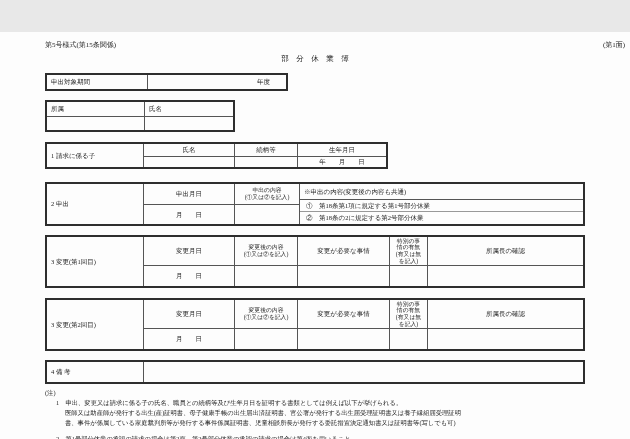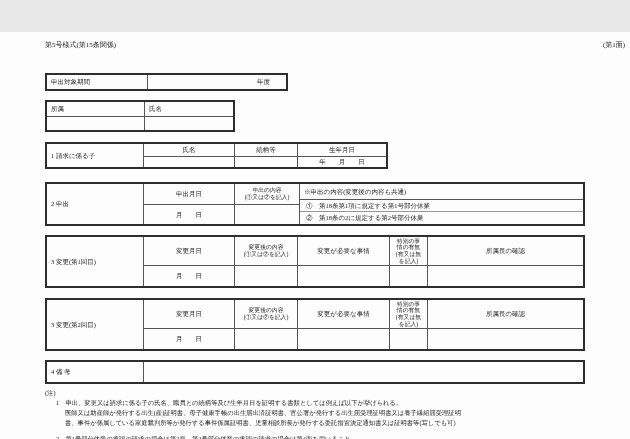--- a/index.html
+++ b/index.html
@@ -24,20 +24,21 @@
   .note-line{position:absolute; font-size:6.3px; white-space:nowrap; color:#222;}
   .wrap{white-space:normal; word-break:break-all;}
 </style>
 </head>
 <body>
 
 <div class="page">
 
   <div class="txt" style="left:45px; top:8px;">第5号様式(第15条関係)</div>
   <div class="txt" style="left:603px; top:8px;">(第1面)</div>
+  <div class="txt" style="left:0; top:22px; width:630px; text-align:center; font-size:7.5px;">部　分　休　業　簿</div>
 
   <div class="tbl" style="left:45px; top:41px; width:243px; height:18px;">
     <div class="c br pl" style="left:0; top:0; width:101px; height:14px;">申出対象期間</div>
     <div class="c" style="left:101px; top:0; width:138px; height:14px; justify-content:flex-end; padding-right:16px;">年度</div>
   </div>
 
   <div class="tbl" style="left:45px; top:68px; width:190px; height:32px;">
     <div class="c br pl" style="left:0; top:0; width:98px; height:14px;">所属</div>
     <div class="c pl" style="left:98px; top:0; width:88px; height:14px;">氏名</div>
     <div class="c br bt" style="left:0; top:14px; width:98px; height:14px;"></div>

